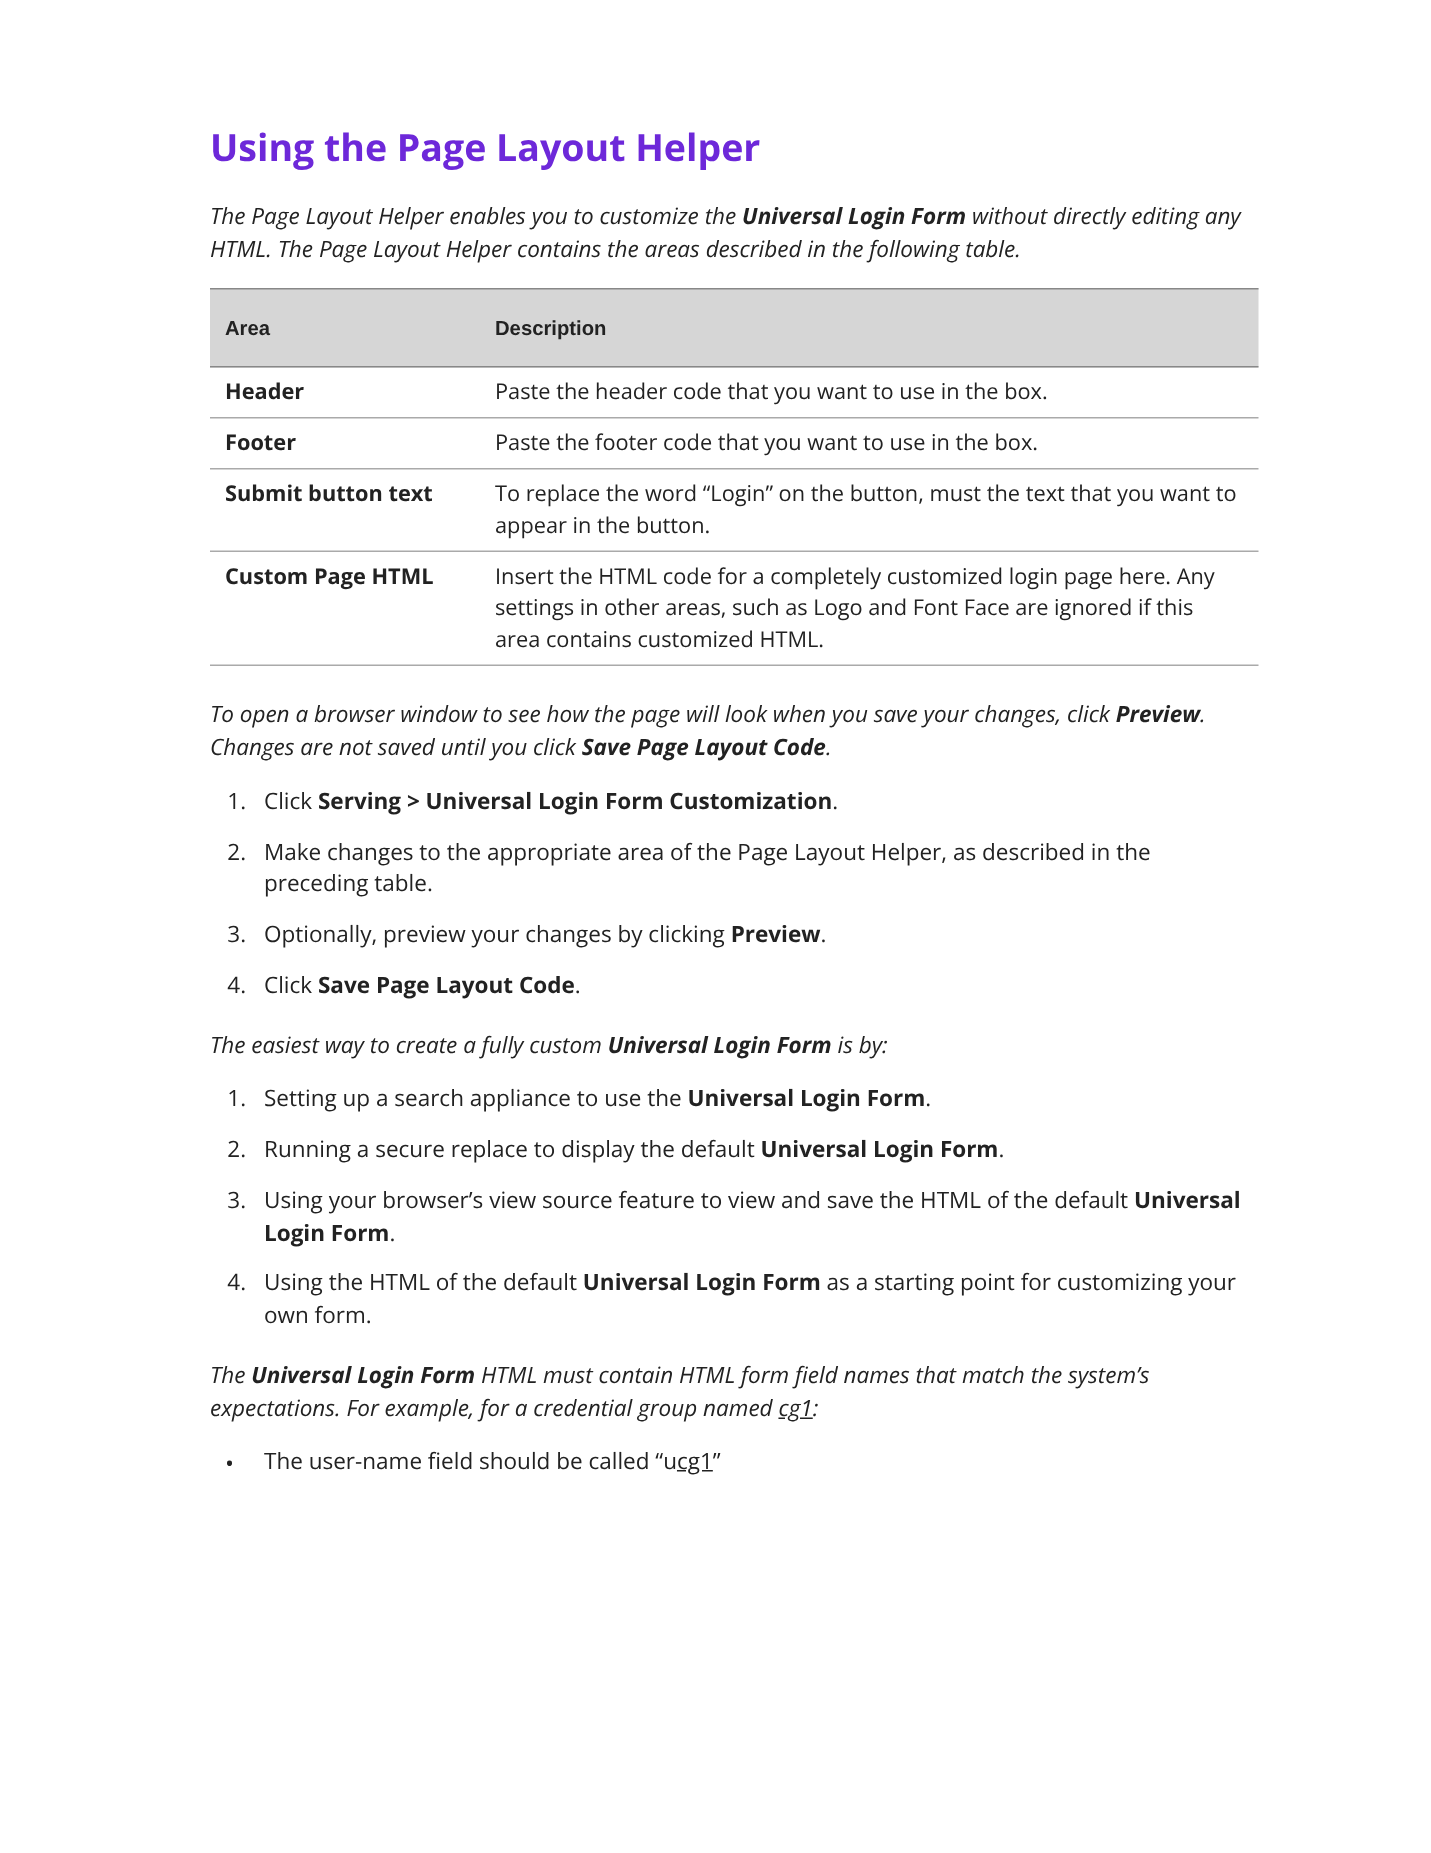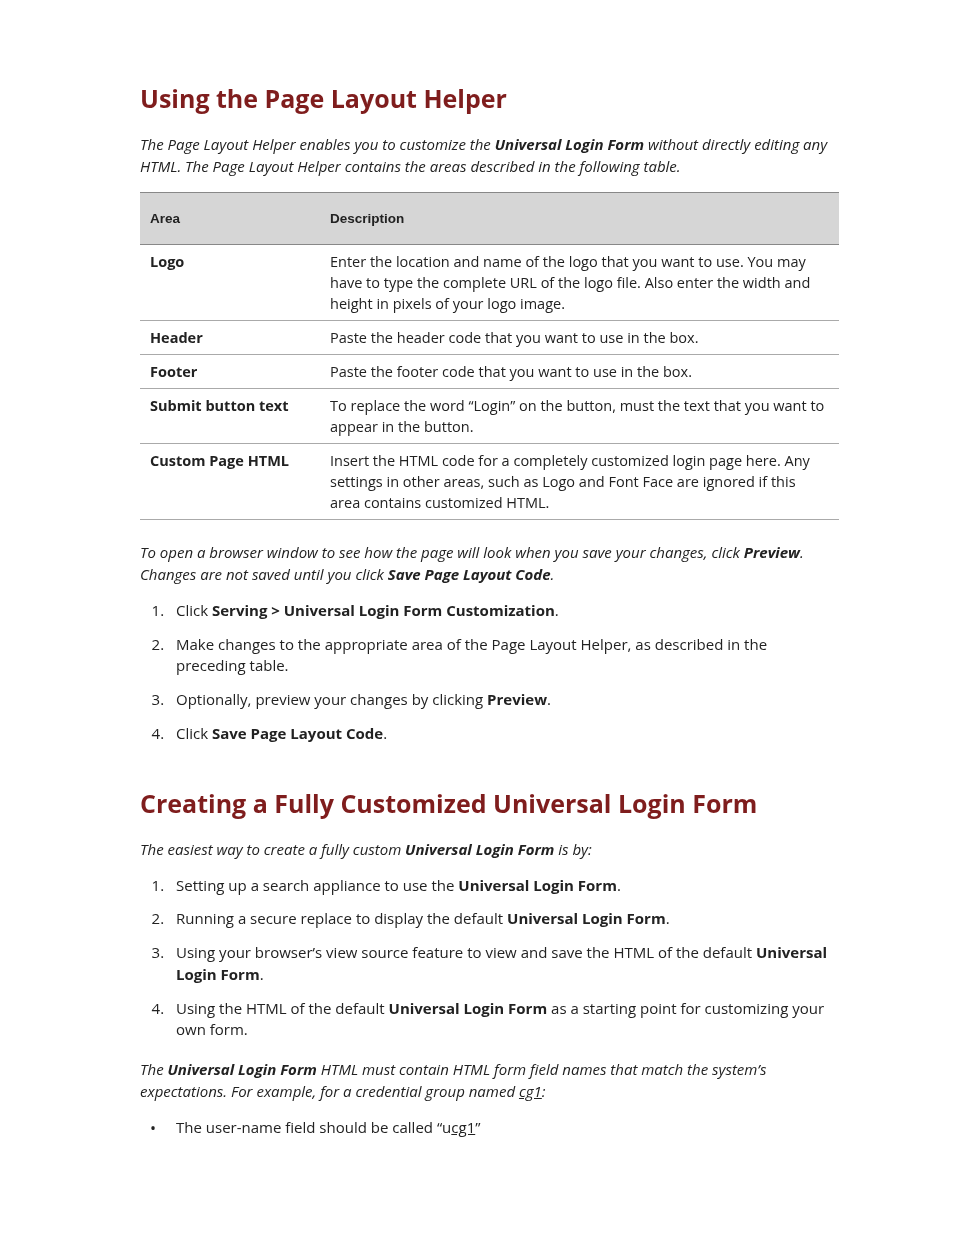--- a/index.html
+++ b/index.html
@@ -11,21 +11,21 @@
     line-height: 1.45;
   }
   .page {
     width: 954px;
     min-height: 1235px;
     box-sizing: border-box;
     padding: 80px 115px 40px 140px;
     position: relative;
   }
   h1.section {
-    color: #7f1d1d;
+    color: #6d28d9;
     font-weight: 700;
     font-size: 25px;
     margin: 0 0 18px 0;
   }
   p { margin: 0 0 14px 0; font-style: italic; }
   .bold { font-weight: 700; }
   table.desc {
     width: 100%;
     border-collapse: collapse;
     margin: 14px 0 22px 0;
@@ -90,24 +90,20 @@
 
   <table class="desc">
     <thead>
       <tr>
         <th>Area</th>
         <th>Description</th>
       </tr>
     </thead>
     <tbody>
       <tr>
-        <td class="area">Logo</td>
-        <td>Enter the location and name of the logo that you want to use. You may have to type the complete URL of the logo file. Also enter the width and height in pixels of your logo image.</td>
-      </tr>
-      <tr>
         <td class="area">Header</td>
         <td>Paste the header code that you want to use in the box.</td>
       </tr>
       <tr>
         <td class="area">Footer</td>
         <td>Paste the footer code that you want to use in the box.</td>
       </tr>
       <tr>
         <td class="area">Submit button text</td>
         <td>To replace the word “Login” on the button, must the text that you want to appear in the button.</td>
@@ -130,21 +126,20 @@
     </li>
     <li>Make changes to the appropriate area of the Page Layout Helper, as described in the preceding table.</li>
     <li>
       <span>Optionally, preview your changes by clicking </span><span class="bold">Preview</span><span>.</span>
     </li>
     <li>
       <span>Click </span><span class="bold">Save Page Layout Code</span><span>.</span>
     </li>
   </ol>
 
-  <h1 class="section" style="margin-top:40px">Creating a Fully Customized Universal Login Form</h1>
 
   <p>
     <span>The easiest way to create a fully custom </span><span class="bold">Universal Login Form</span><span> is by:</span>
   </p>
 
   <ol class="steps">
     <li>
       <span>Setting up a search appliance to use the </span><span class="bold">Universal Login Form</span><span>.</span>
     </li>
     <li>

